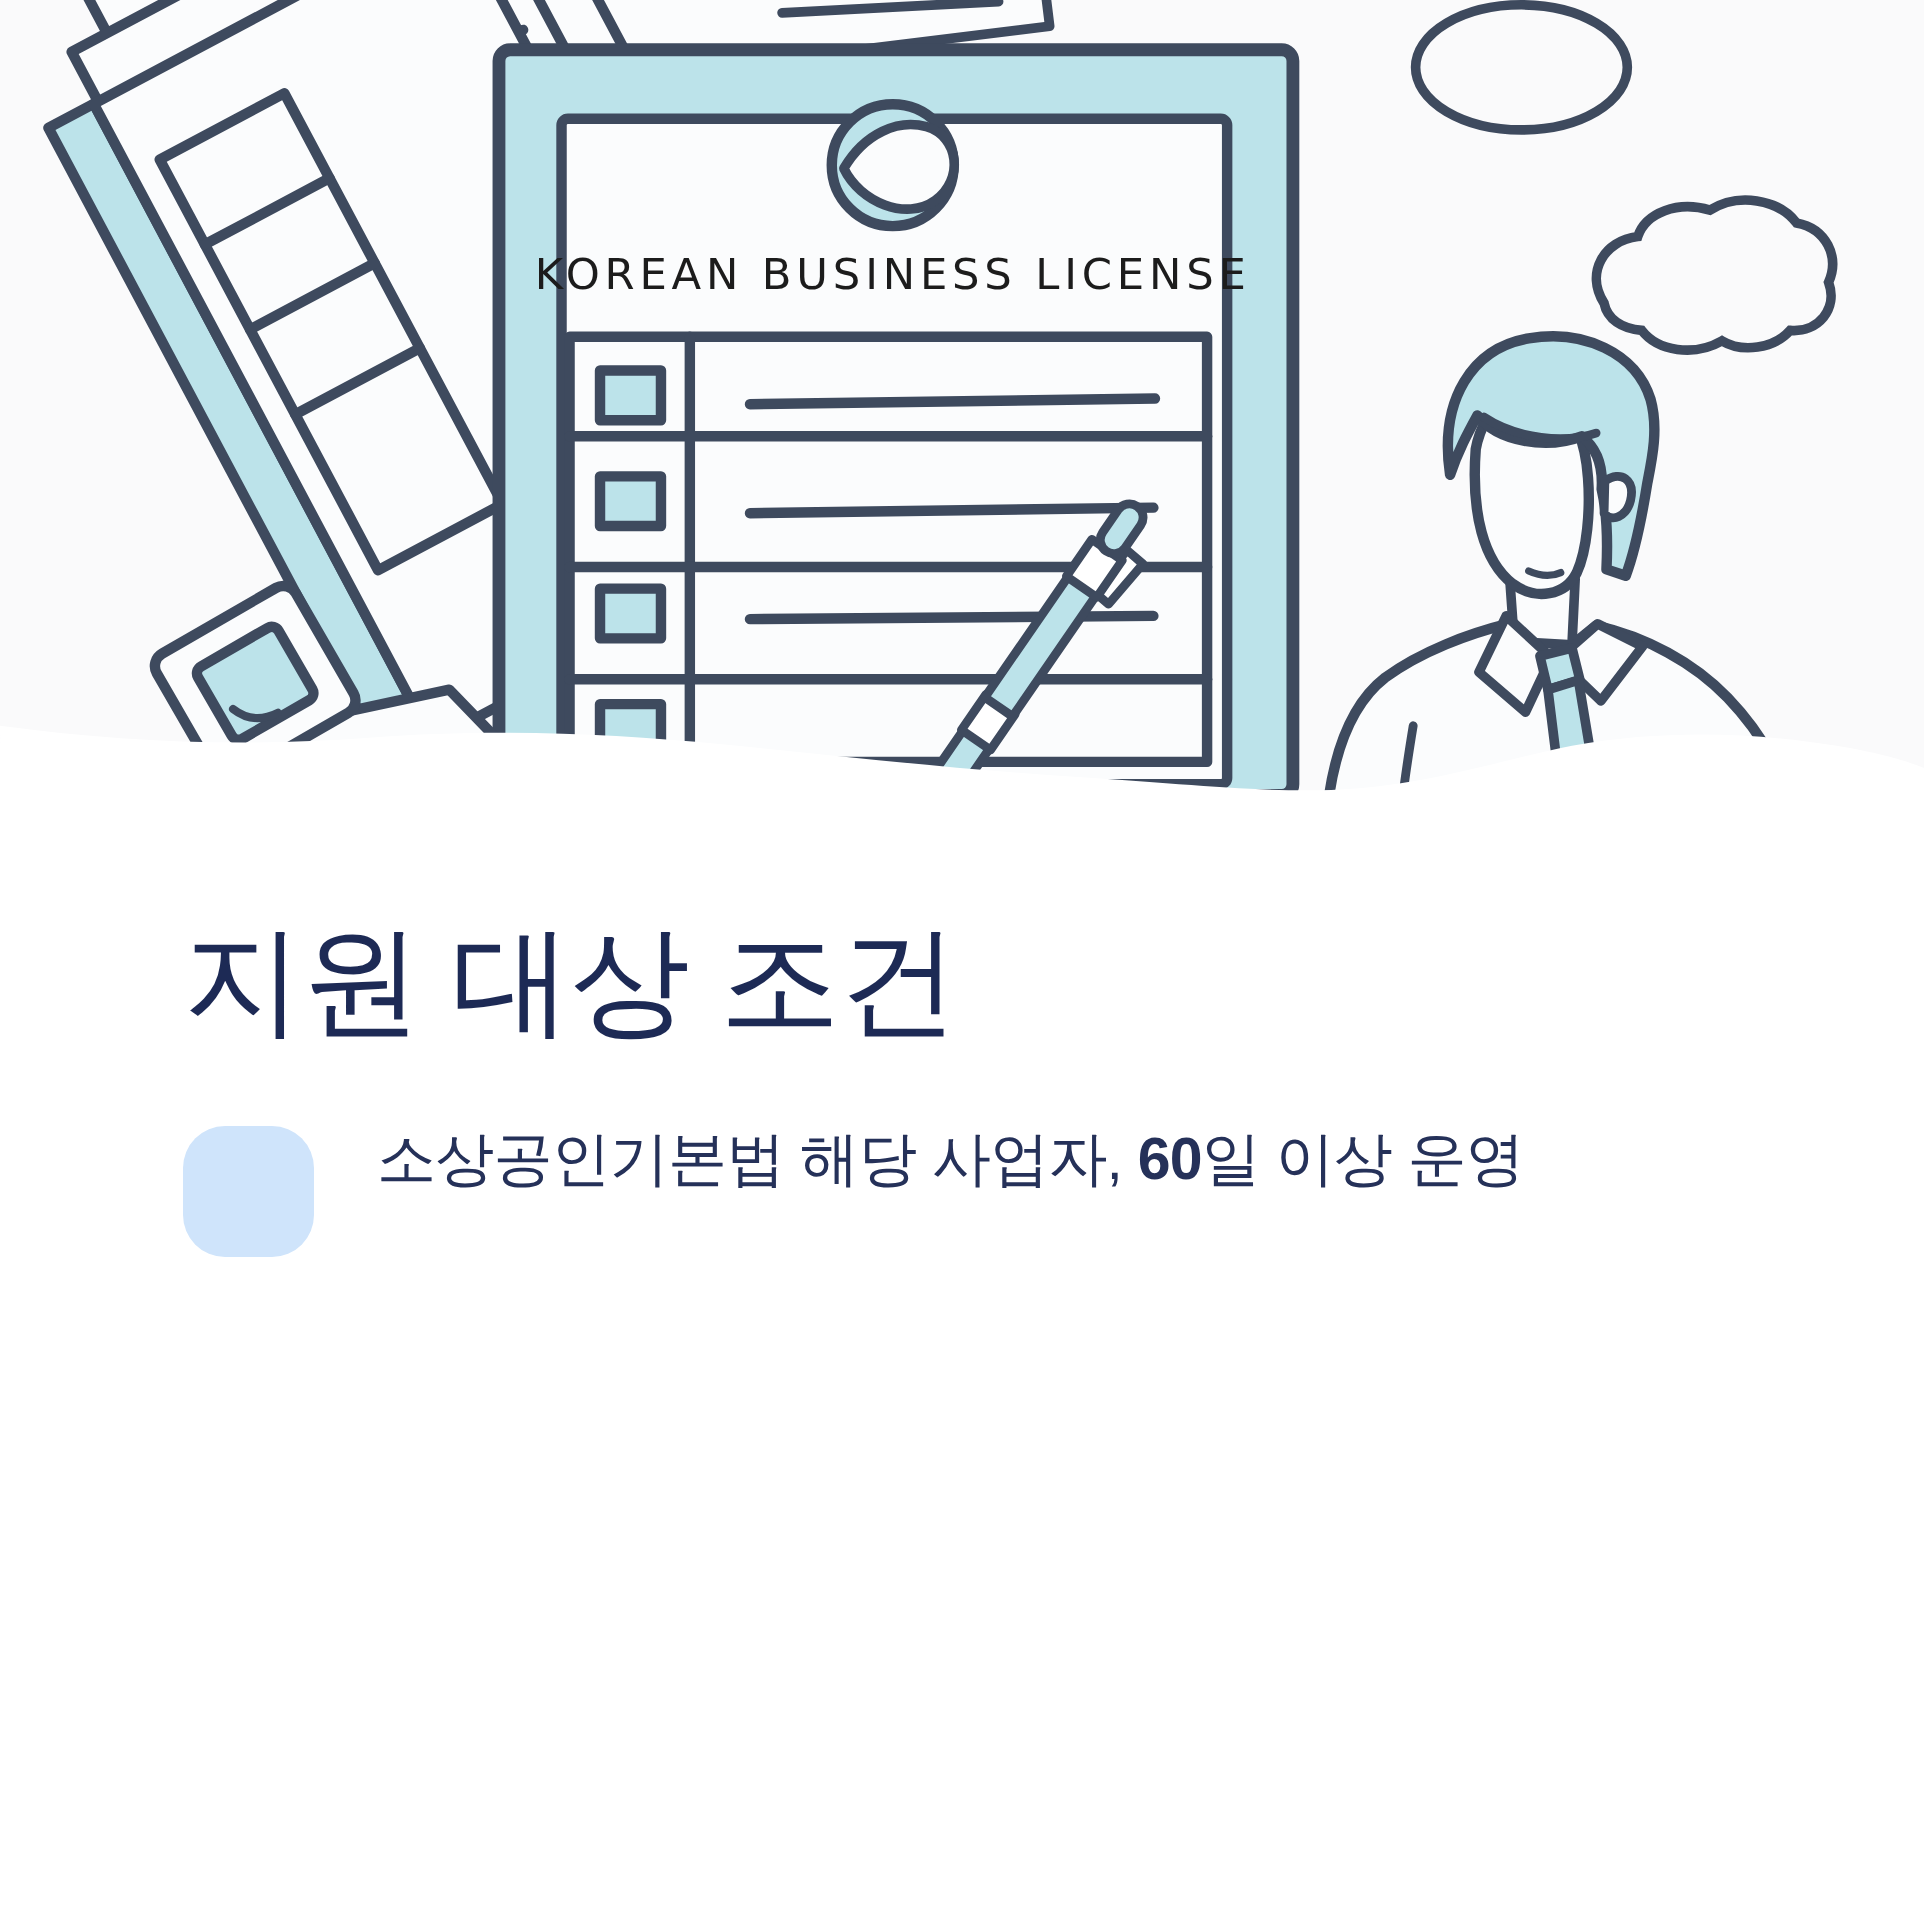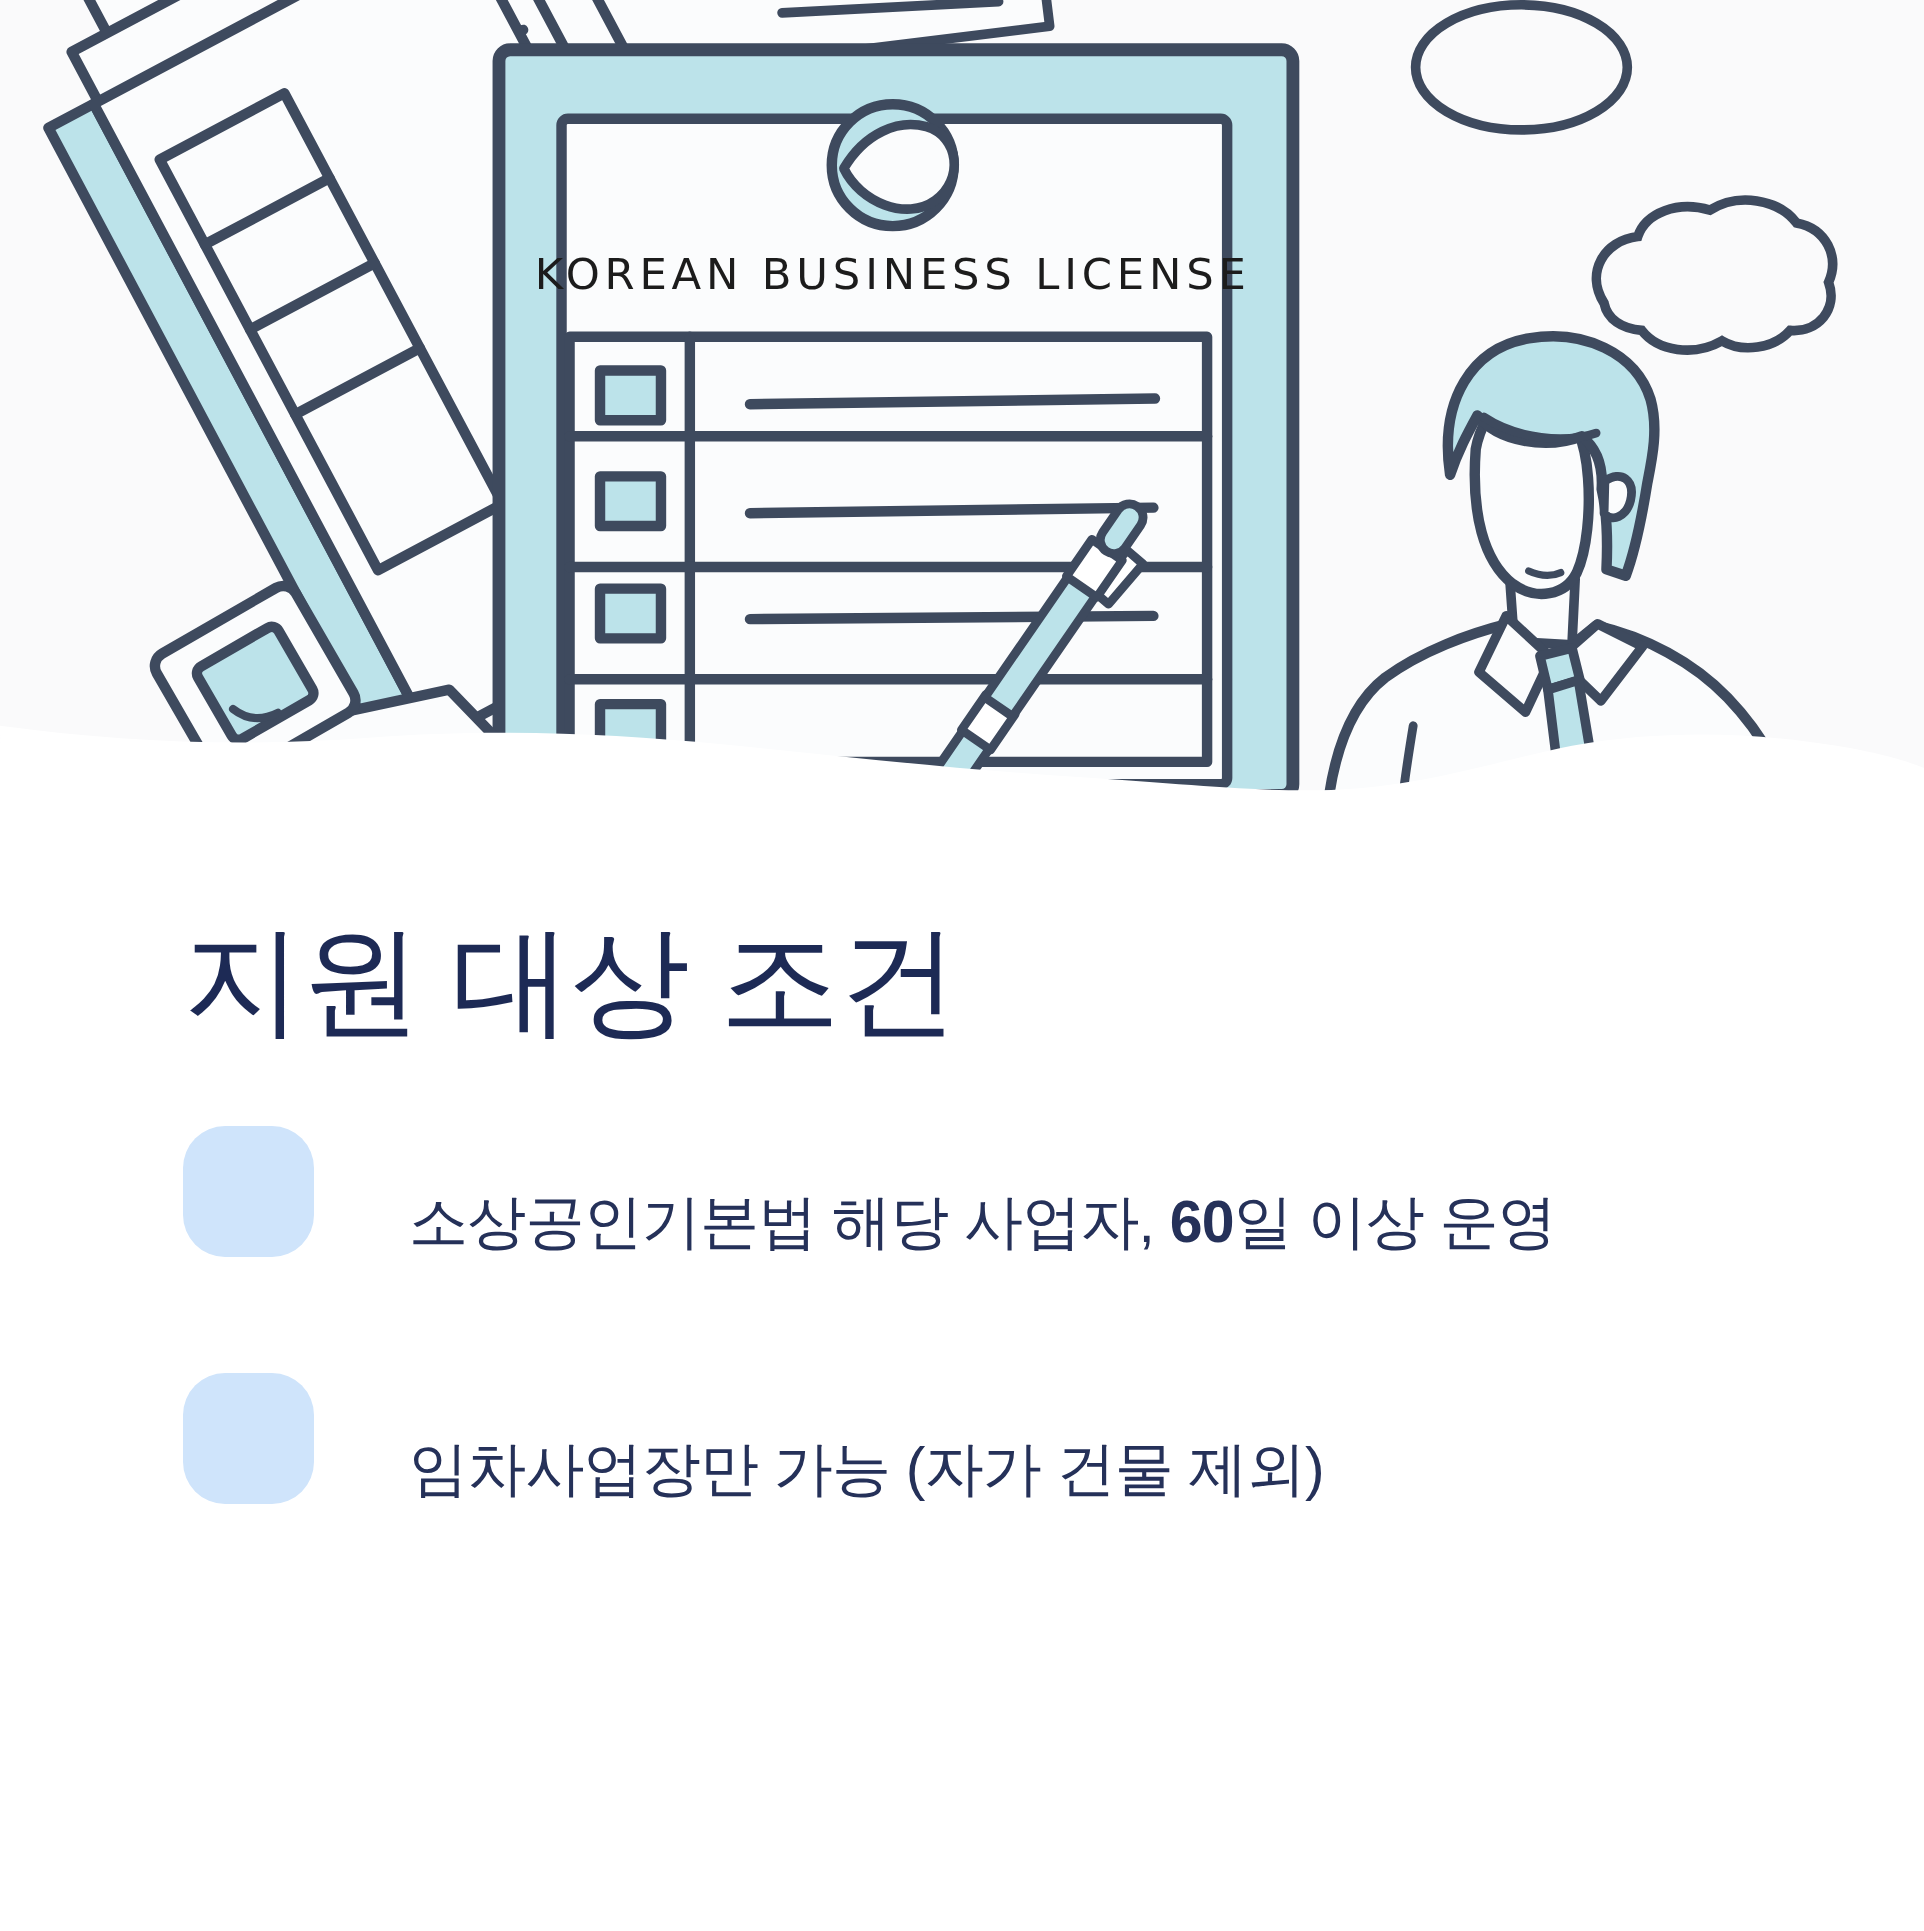--- a/index.html
+++ b/index.html
@@ -29,23 +29,22 @@
     letter-spacing:-1.6px;
     color:#1d2a55;
   }
   .cond-list{
     list-style:none;
     margin:74px 0 0 0;
     padding:0;
   }
   .cond-item{
     display:flex;
-    align-items:flex-end;
+    align-items:flex-start;
     margin-bottom:116px;
-    gap:32px;
   }
   .bullet{
     flex:0 0 auto;
     width:131px;height:131px;
     border-radius:42px;
     background:#cfe4fb;
   }
   .cond-text{
     margin-left:63px;
     font-size:59px;
@@ -187,21 +186,17 @@
   </div>
 
   <div class="content">
     <h1 class="page-title">지원 대상 조건</h1>
 
     <ul class="cond-list">
       <li class="cond-item">
         <span class="bullet"></span>
         <span class="cond-text"><span>소상공인기본법 해당 사업자, </span><b>60</b><span>일 이상 운영</span></span>
       </li>
-      <li class="cond-item">
-        <span class="bullet"></span>
-        <span class="cond-text"><span>임차사업장만 가능 (자가 건물 제외)</span><b></b><span></span></span>
-      </li>
     </ul>
   </div>
 
 </div>
 
 
 </body></html>

